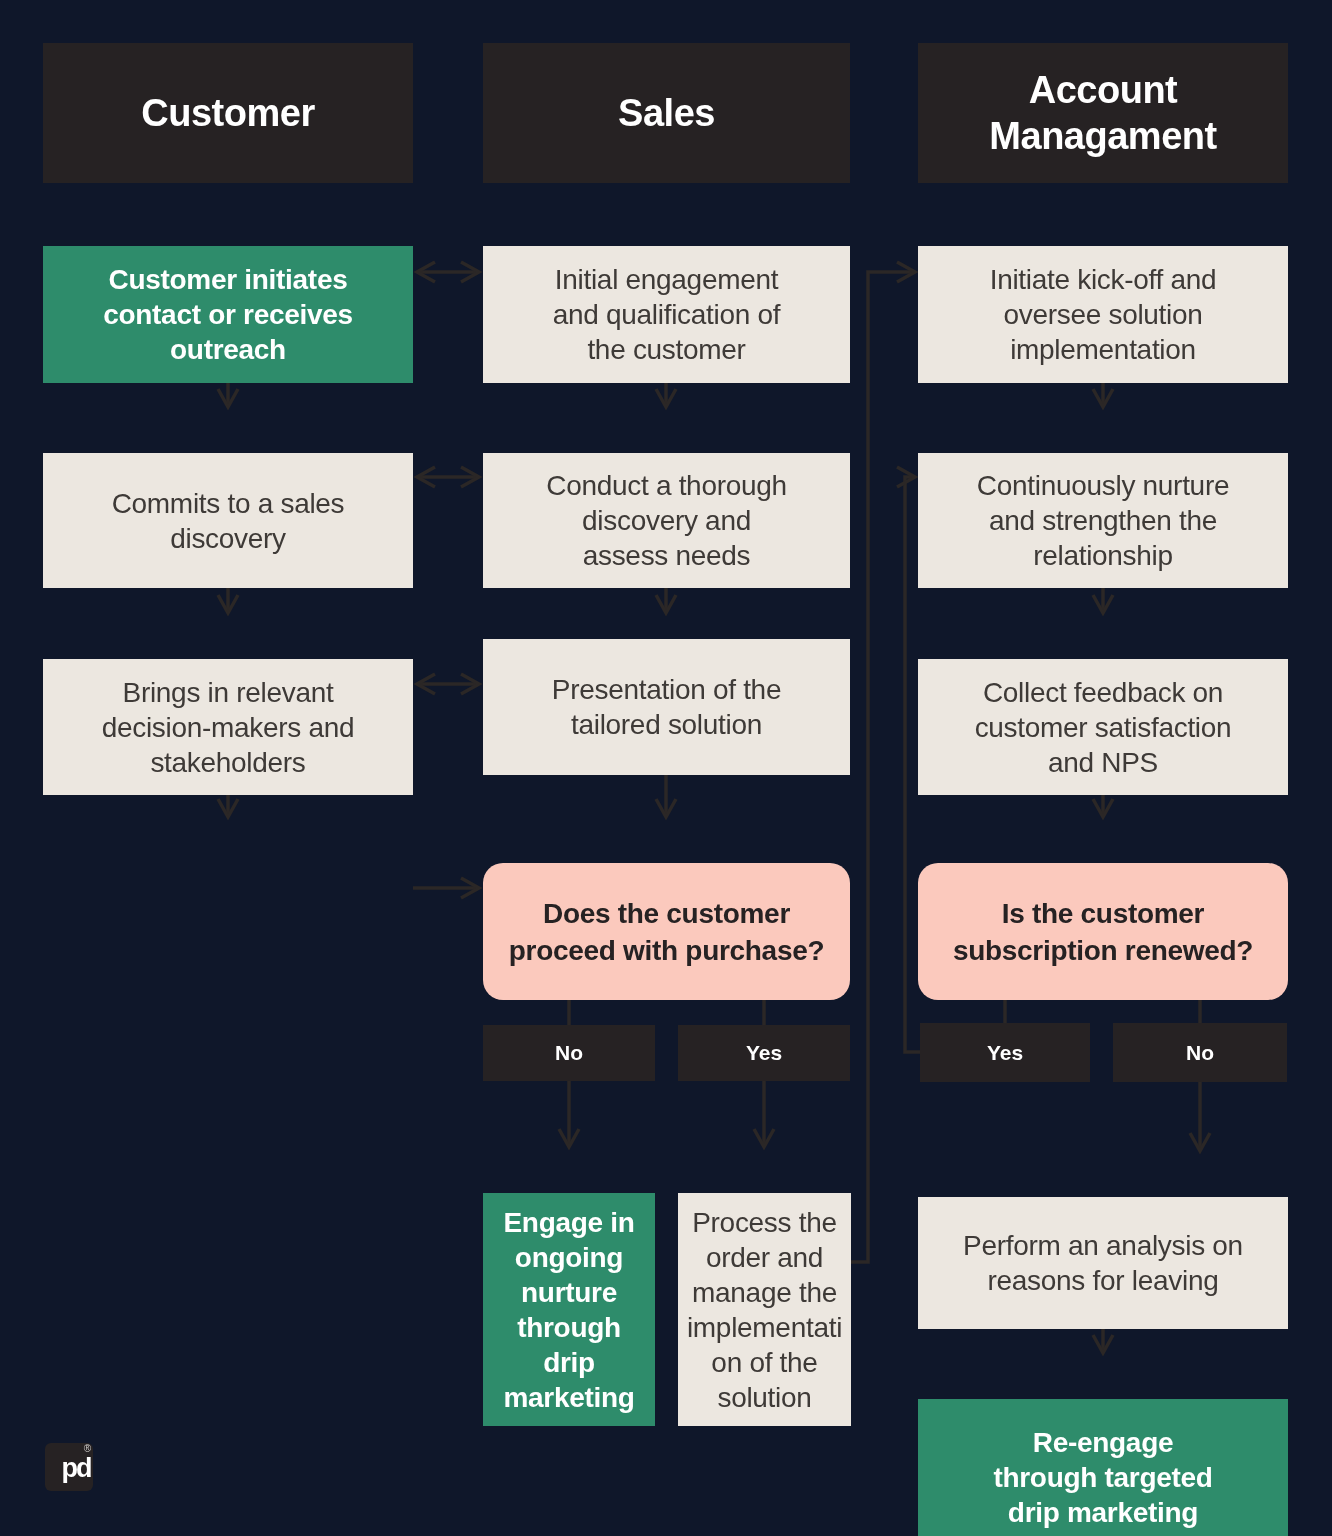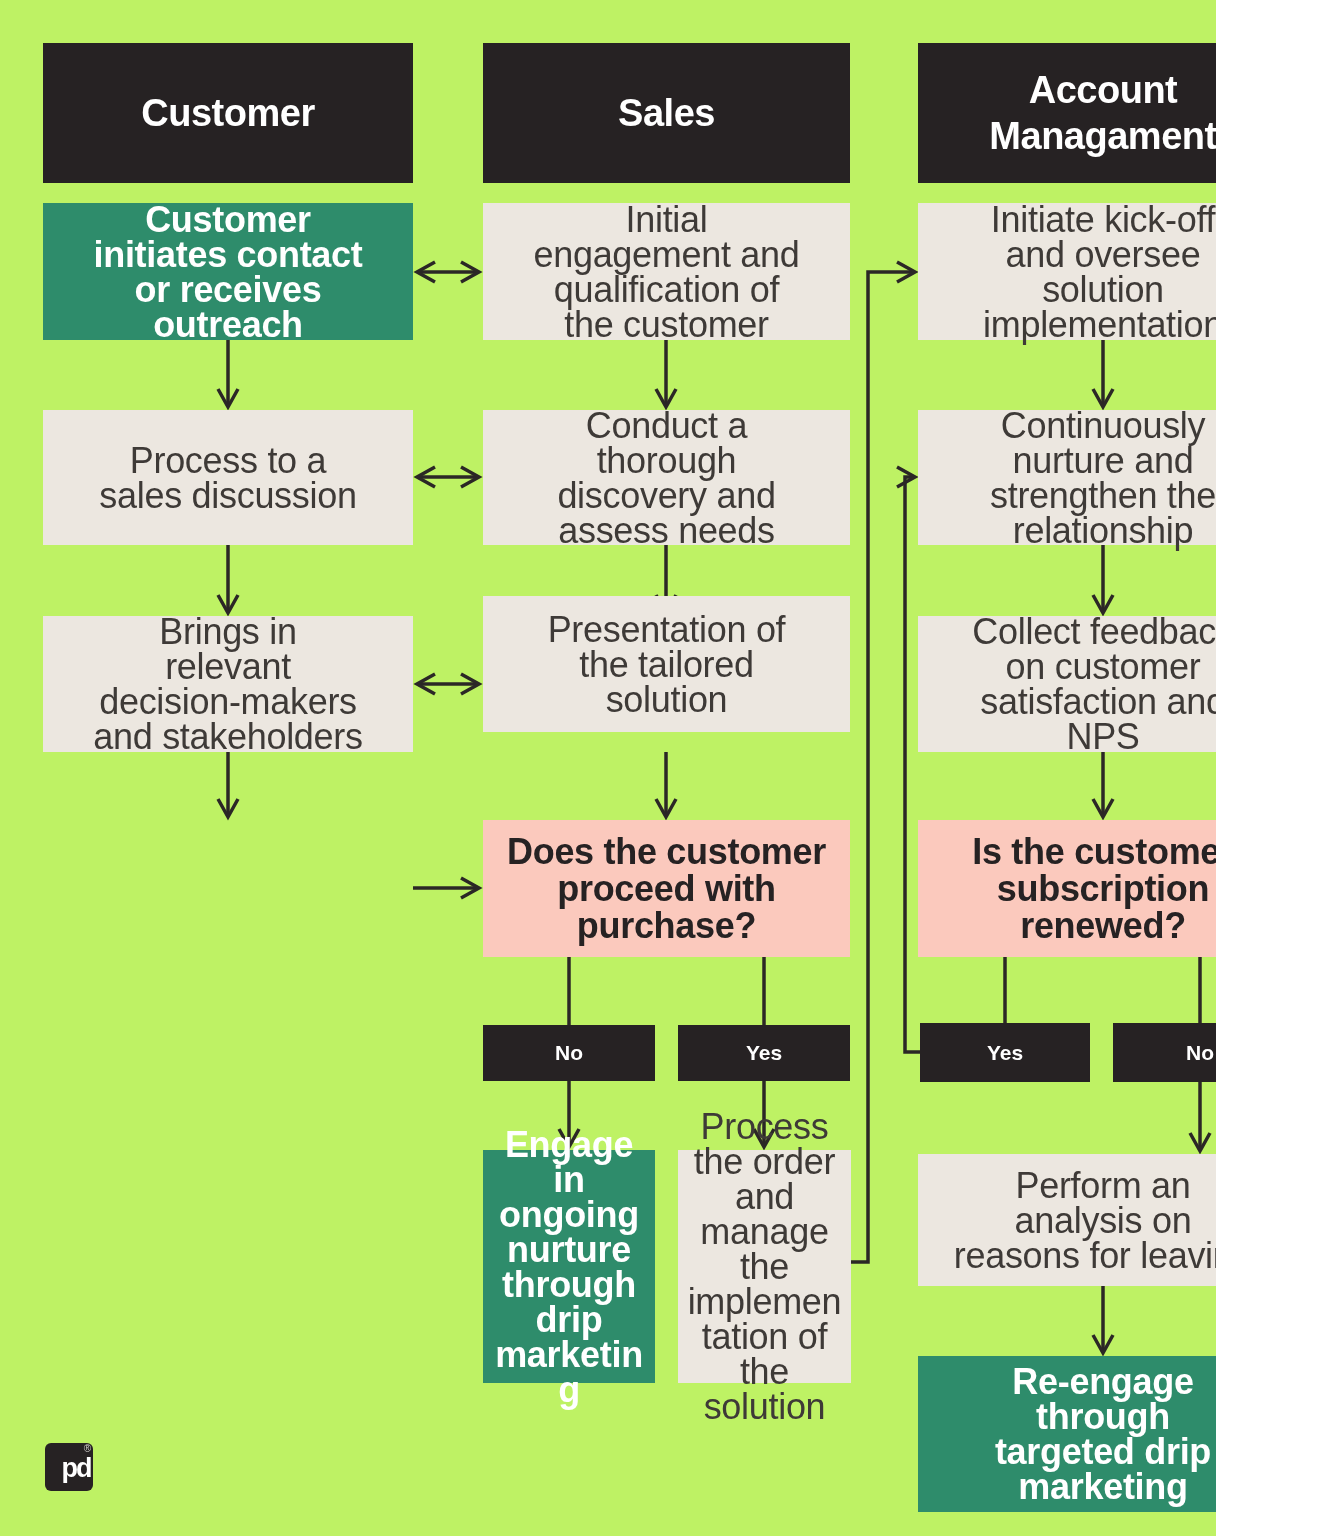--- a/index.html
+++ b/index.html
@@ -1,25 +1,25 @@
 <!DOCTYPE html>
 <html><head>
 <meta charset="utf-8">
 <style>
   html,body{margin:0;padding:0;background:#ffffff;}
   body{font-family:"Liberation Sans", sans-serif;}
-  .canvas{position:relative;width:1216px;height:1536px;background:#bef264;overflow:hidden;}
+  .canvas{position:relative;width:1332px;height:1536px;background:#0f172a;overflow:hidden;}
   .overlay{position:absolute;left:0;top:0;width:1332px;height:1536px;pointer-events:none;}
   .box{position:absolute;display:flex;align-items:center;justify-content:center;
        text-align:center;box-sizing:border-box;}
   .box > span{display:block;}
   .hdr{background:#262223;color:#ffffff;font-weight:700;font-size:38px;line-height:46px;letter-spacing:-0.5px;}
-  .step{background:#ECE7E0;color:#3E3A37;font-size:36px;line-height:35px;letter-spacing:-0.3px;}
+  .step{background:#ECE7E0;color:#3E3A37;font-size:28px;line-height:35px;letter-spacing:-0.3px;margin-top:43px;}
   .green{background:#2E8C6B;color:#ffffff;font-weight:700;}
-  .pink{background:#FBC9BD;color:#262223;font-weight:700;line-height:37px;}
+  .pink{background:#FBC9BD;color:#262223;font-weight:700;line-height:37px;border-radius:20px;}
   .label{background:#262223;color:#ffffff;font-weight:700;font-size:21px;}
   .mw250{max-width:250px;text-align:center;} .mw260{max-width:260px;} .mw270{max-width:270px;text-align:center;}
   .mw272{max-width:272px;} .mw278{max-width:278px;} .mw290{max-width:290px;}
   .mw312{max-width:312px;} .mw330{max-width:330px;} .mw336{max-width:336px;}
   .narrow{width:156px;overflow-wrap:anywhere;}
   .logo{position:absolute;left:45px;top:1443px;width:48px;height:48px;background:#262223;
         border-radius:6px;display:flex;align-items:center;justify-content:center;}
   .logo-mark{color:#ffffff;font-weight:700;font-size:27px;letter-spacing:-2px;
              transform:translate(-2px,1px);margin-left:18px;}
   .logo-reg{position:absolute;right:2px;top:1px;color:#cfccc9;font-size:10px;line-height:10px;}
@@ -82,21 +82,21 @@
       <span class="mw290">Customer initiates contact or receives outreach</span>
     </div>
   <div class="box step" style="left:483px;top:203px;width:367px;height:137px">
       <span class="mw272">Initial engagement and qualification of the customer</span>
     </div>
   <div class="box step" style="left:918px;top:203px;width:370px;height:137px">
       <span class="mw260">Initiate kick-off and oversee solution implementation</span>
     </div>
 
   <div class="box step" style="left:43px;top:410px;width:370px;height:135px">
-      <span class="mw260">Process to a sales discussion</span>
+      <span class="mw260">Commits to a sales discovery</span>
     </div>
   <div class="box step" style="left:483px;top:410px;width:367px;height:135px">
       <span class="mw260">Conduct a thorough discovery and assess needs</span>
     </div>
   <div class="box step" style="left:918px;top:410px;width:370px;height:135px">
       <span class="mw270">Continuously nurture and strengthen the relationship</span>
     </div>
 
   <div class="box step" style="left:43px;top:616px;width:370px;height:136px">
       <span class="mw270">Brings in relevant decision-makers and stakeholders</span>

